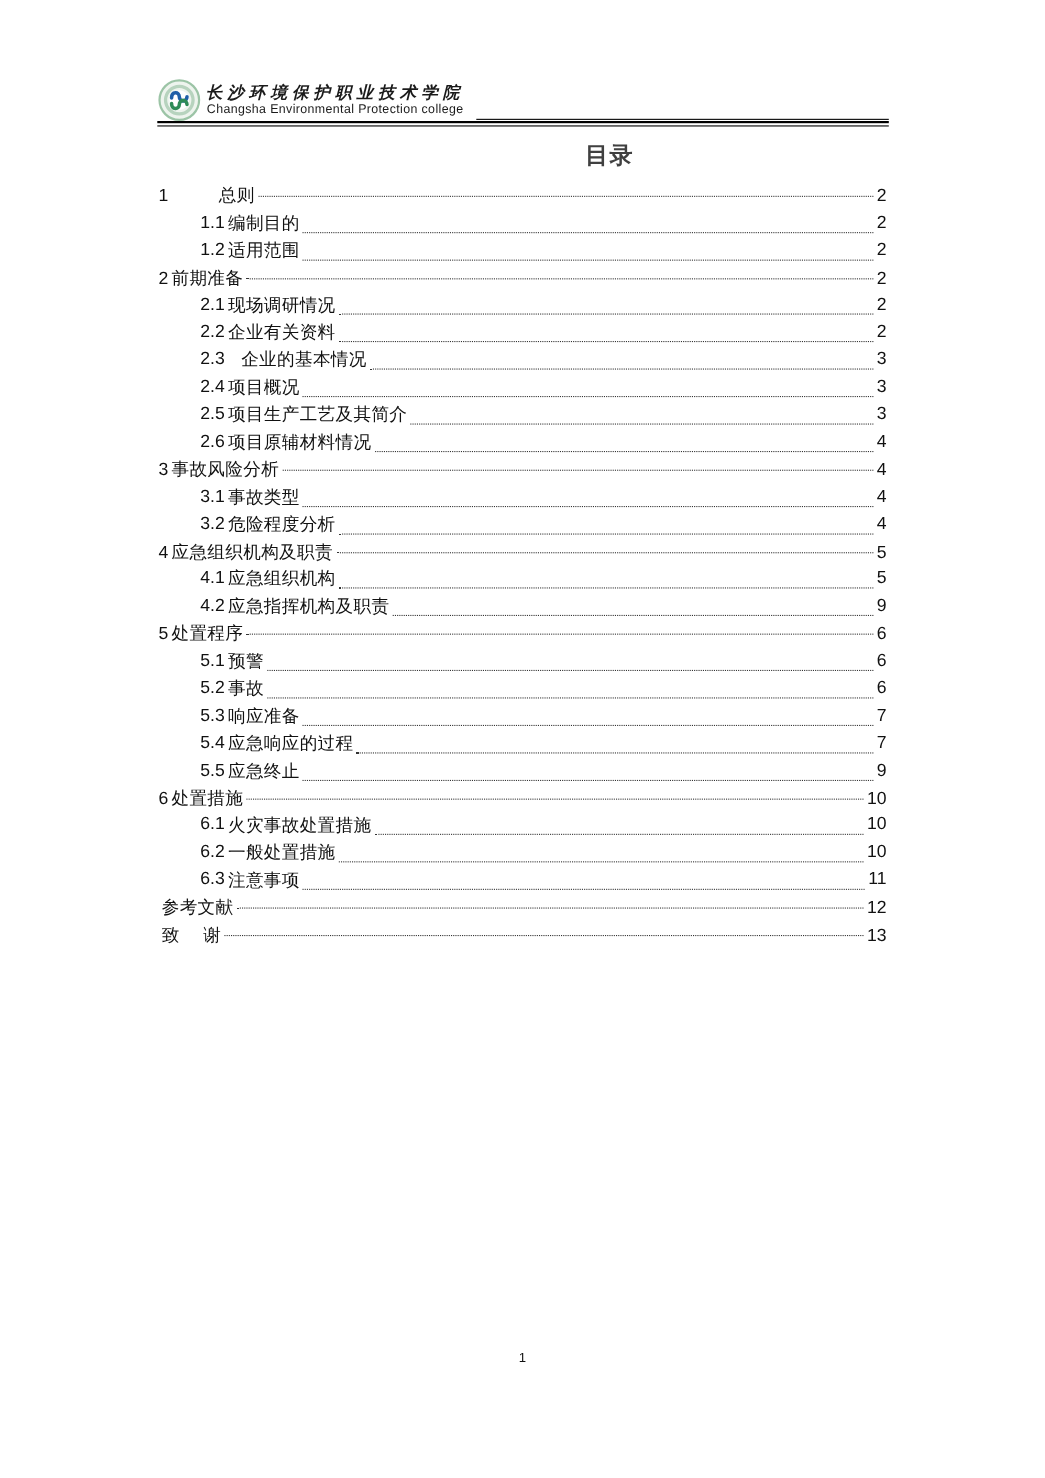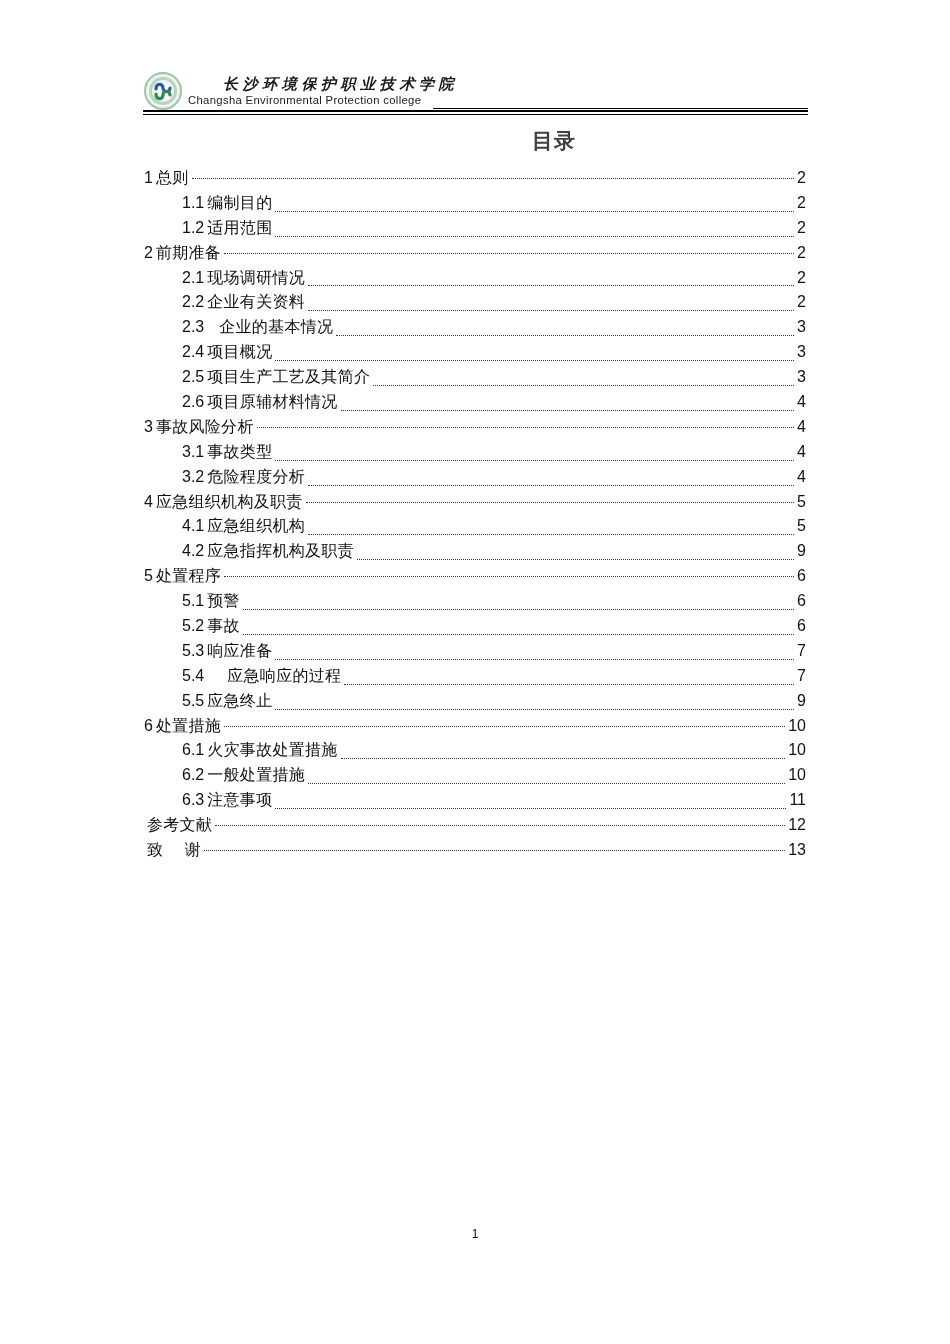--- a/index.html
+++ b/index.html
@@ -44,21 +44,20 @@
       position: absolute;
       left: 44px;
       top: 5px;
       font-family: "DejaVu Serif", "Liberation Serif", serif;
       font-size: 15px;
       font-weight: bold;
       font-style: italic;
       letter-spacing: 4.6px;
       color: #1a1a1a;
       white-space: nowrap;
-      margin-left: 36px;
     }
     .school-en {
       position: absolute;
       left: 45px;
       top: 24px;
       font-family: "Liberation Sans", sans-serif;
       font-size: 11.5px;
       color: #1a1a1a;
       letter-spacing: 0.35px;
       white-space: nowrap;
@@ -171,21 +170,21 @@
     <div class="rule-top-right"></div>
     <div class="rule-thick"></div>
     <div class="rule-bottom-full"></div>
   </div>
 
   <div class="toc-title">目录</div>
 
   <div class="toc" id="toc">
       <div class="toc-row level-1">
         <span class="toc-num">1 </span>
-        <span class="toc-label" style="white-space: pre;">总则</span>
+        <span class="toc-label" style="white-space: pre; margin-left: 43px;">总则</span>
         <span class="toc-dots"></span>
         <span class="toc-page">2</span>
       </div>
       <div class="toc-row level-2">
         <span class="toc-num">1.1</span>
         <span class="toc-label" style="white-space: pre;">编制目的</span>
         <span class="toc-dots"></span>
         <span class="toc-page">2</span>
       </div>
       <div class="toc-row level-2">
@@ -291,21 +290,21 @@
         <span class="toc-page">6</span>
       </div>
       <div class="toc-row level-2">
         <span class="toc-num">5.3</span>
         <span class="toc-label" style="white-space: pre;">响应准备</span>
         <span class="toc-dots"></span>
         <span class="toc-page">7</span>
       </div>
       <div class="toc-row level-2">
         <span class="toc-num">5.4</span>
-        <span class="toc-label" style="white-space: pre; margin-left: 20px;">应急响应的过程</span>
+        <span class="toc-label" style="white-space: pre;">应急响应的过程</span>
         <span class="toc-dots"></span>
         <span class="toc-page">7</span>
       </div>
       <div class="toc-row level-2">
         <span class="toc-num">5.5</span>
         <span class="toc-label" style="white-space: pre; margin-top: 26px;">应急终止</span>
         <span class="toc-dots"></span>
         <span class="toc-page">9</span>
       </div>
       <div class="toc-row level-1">

